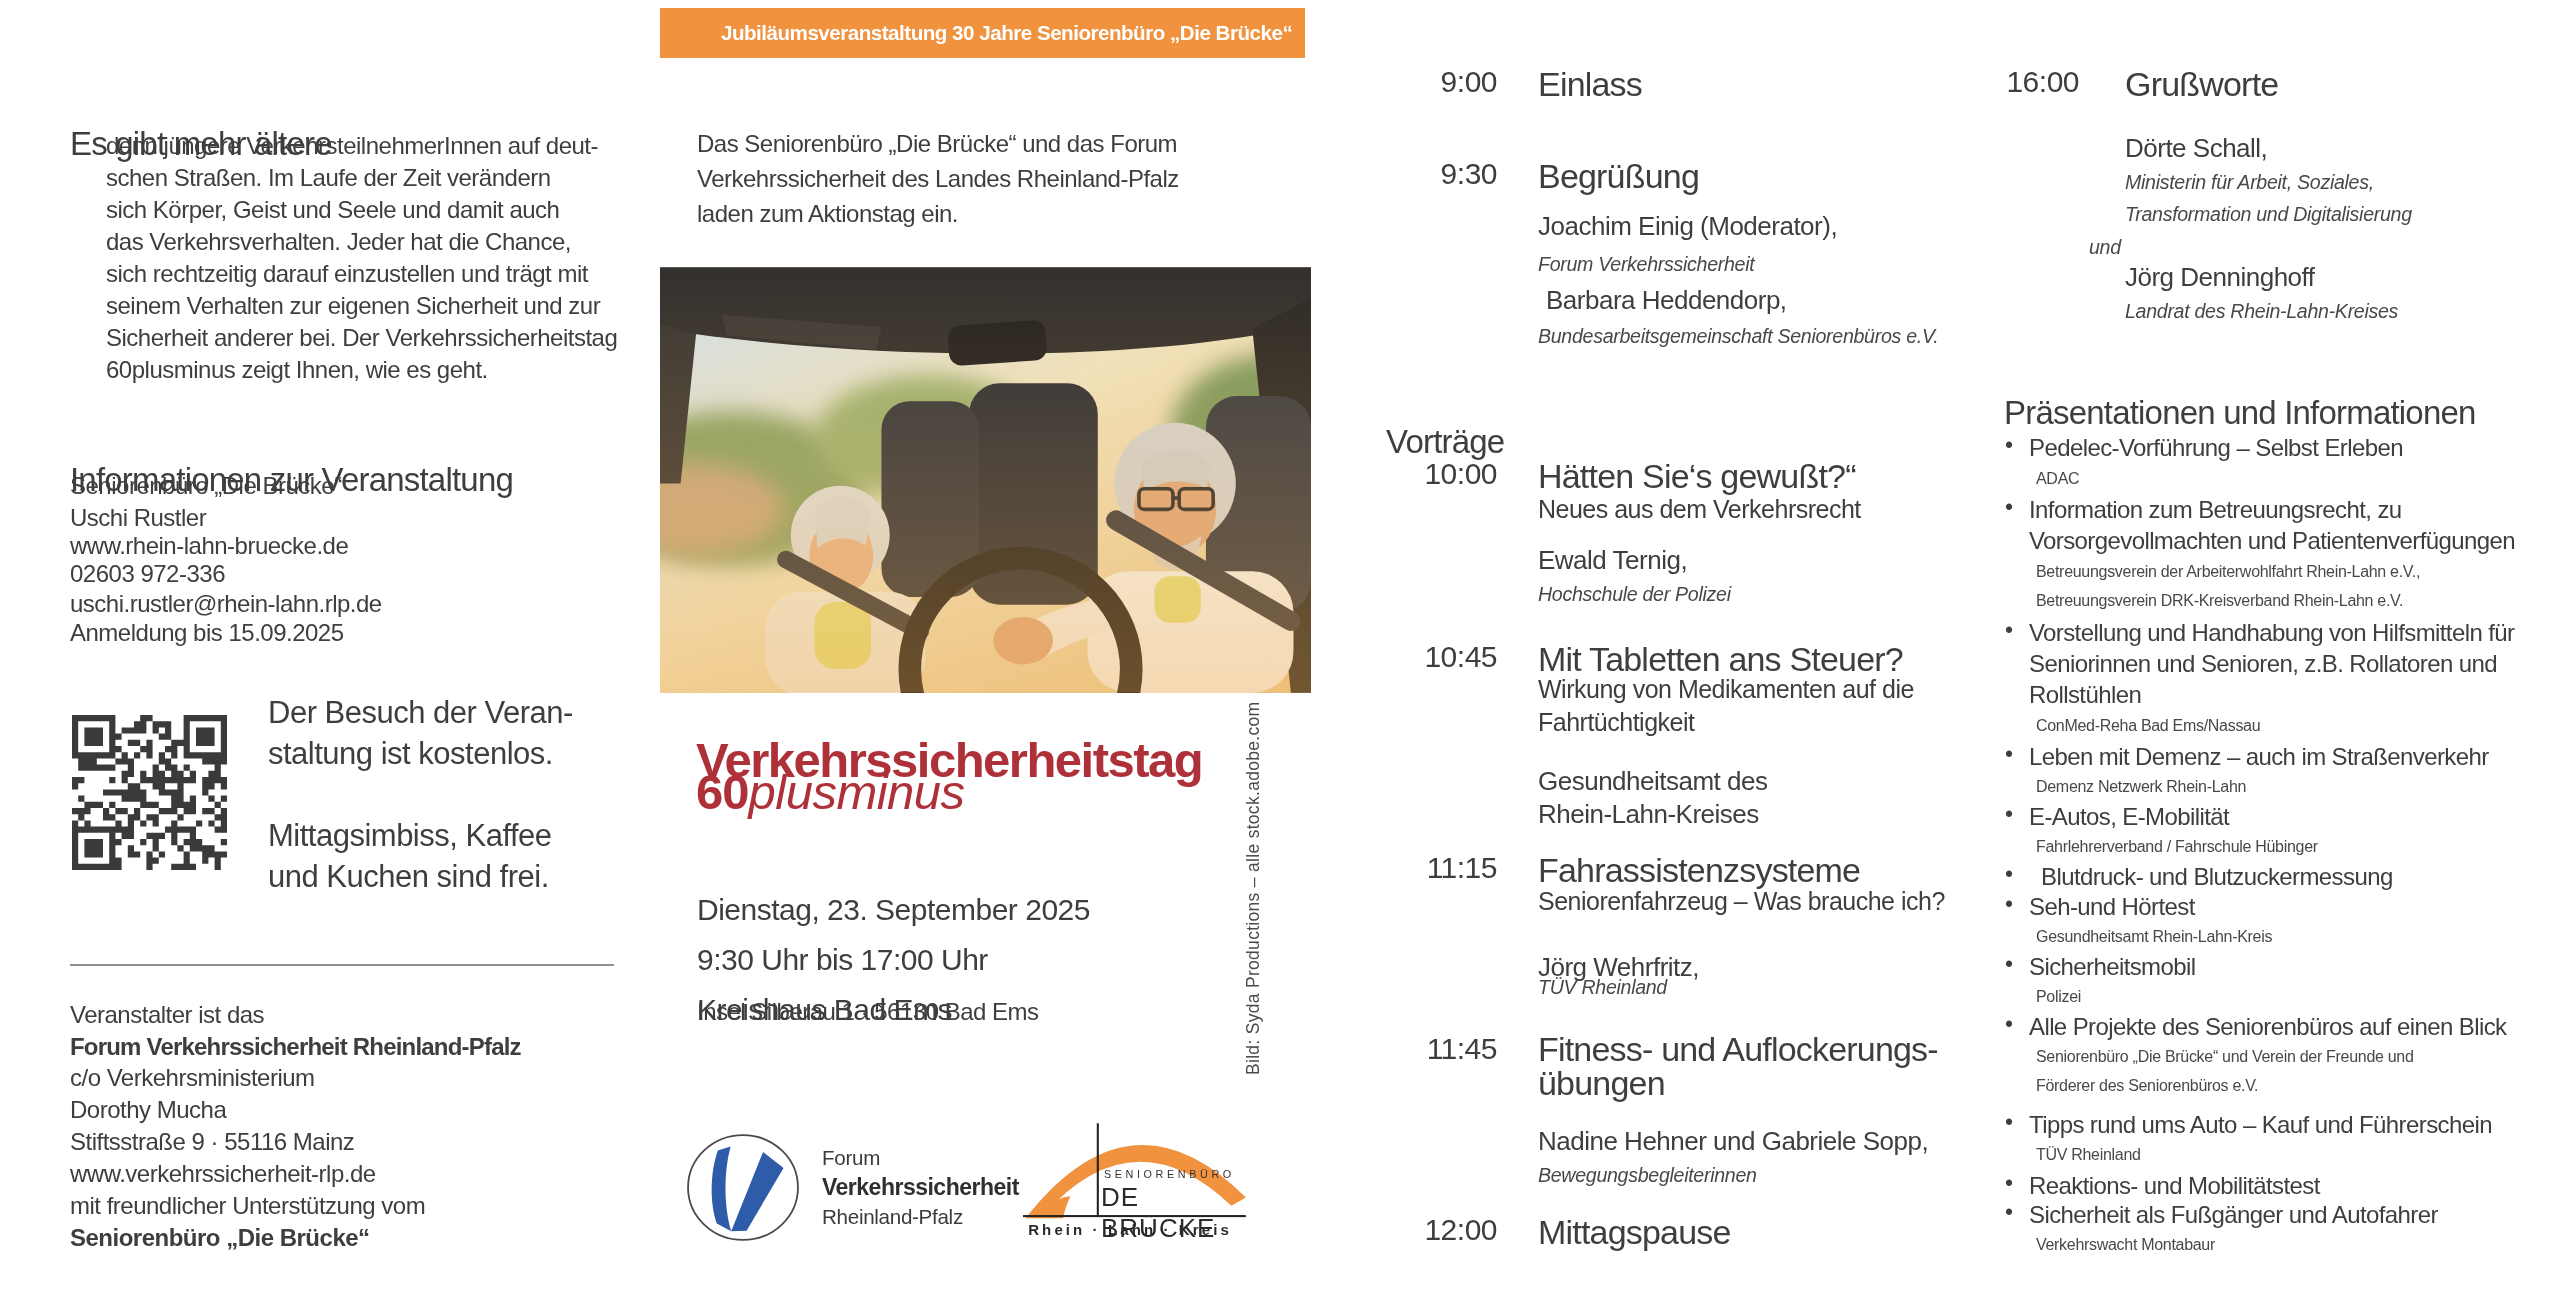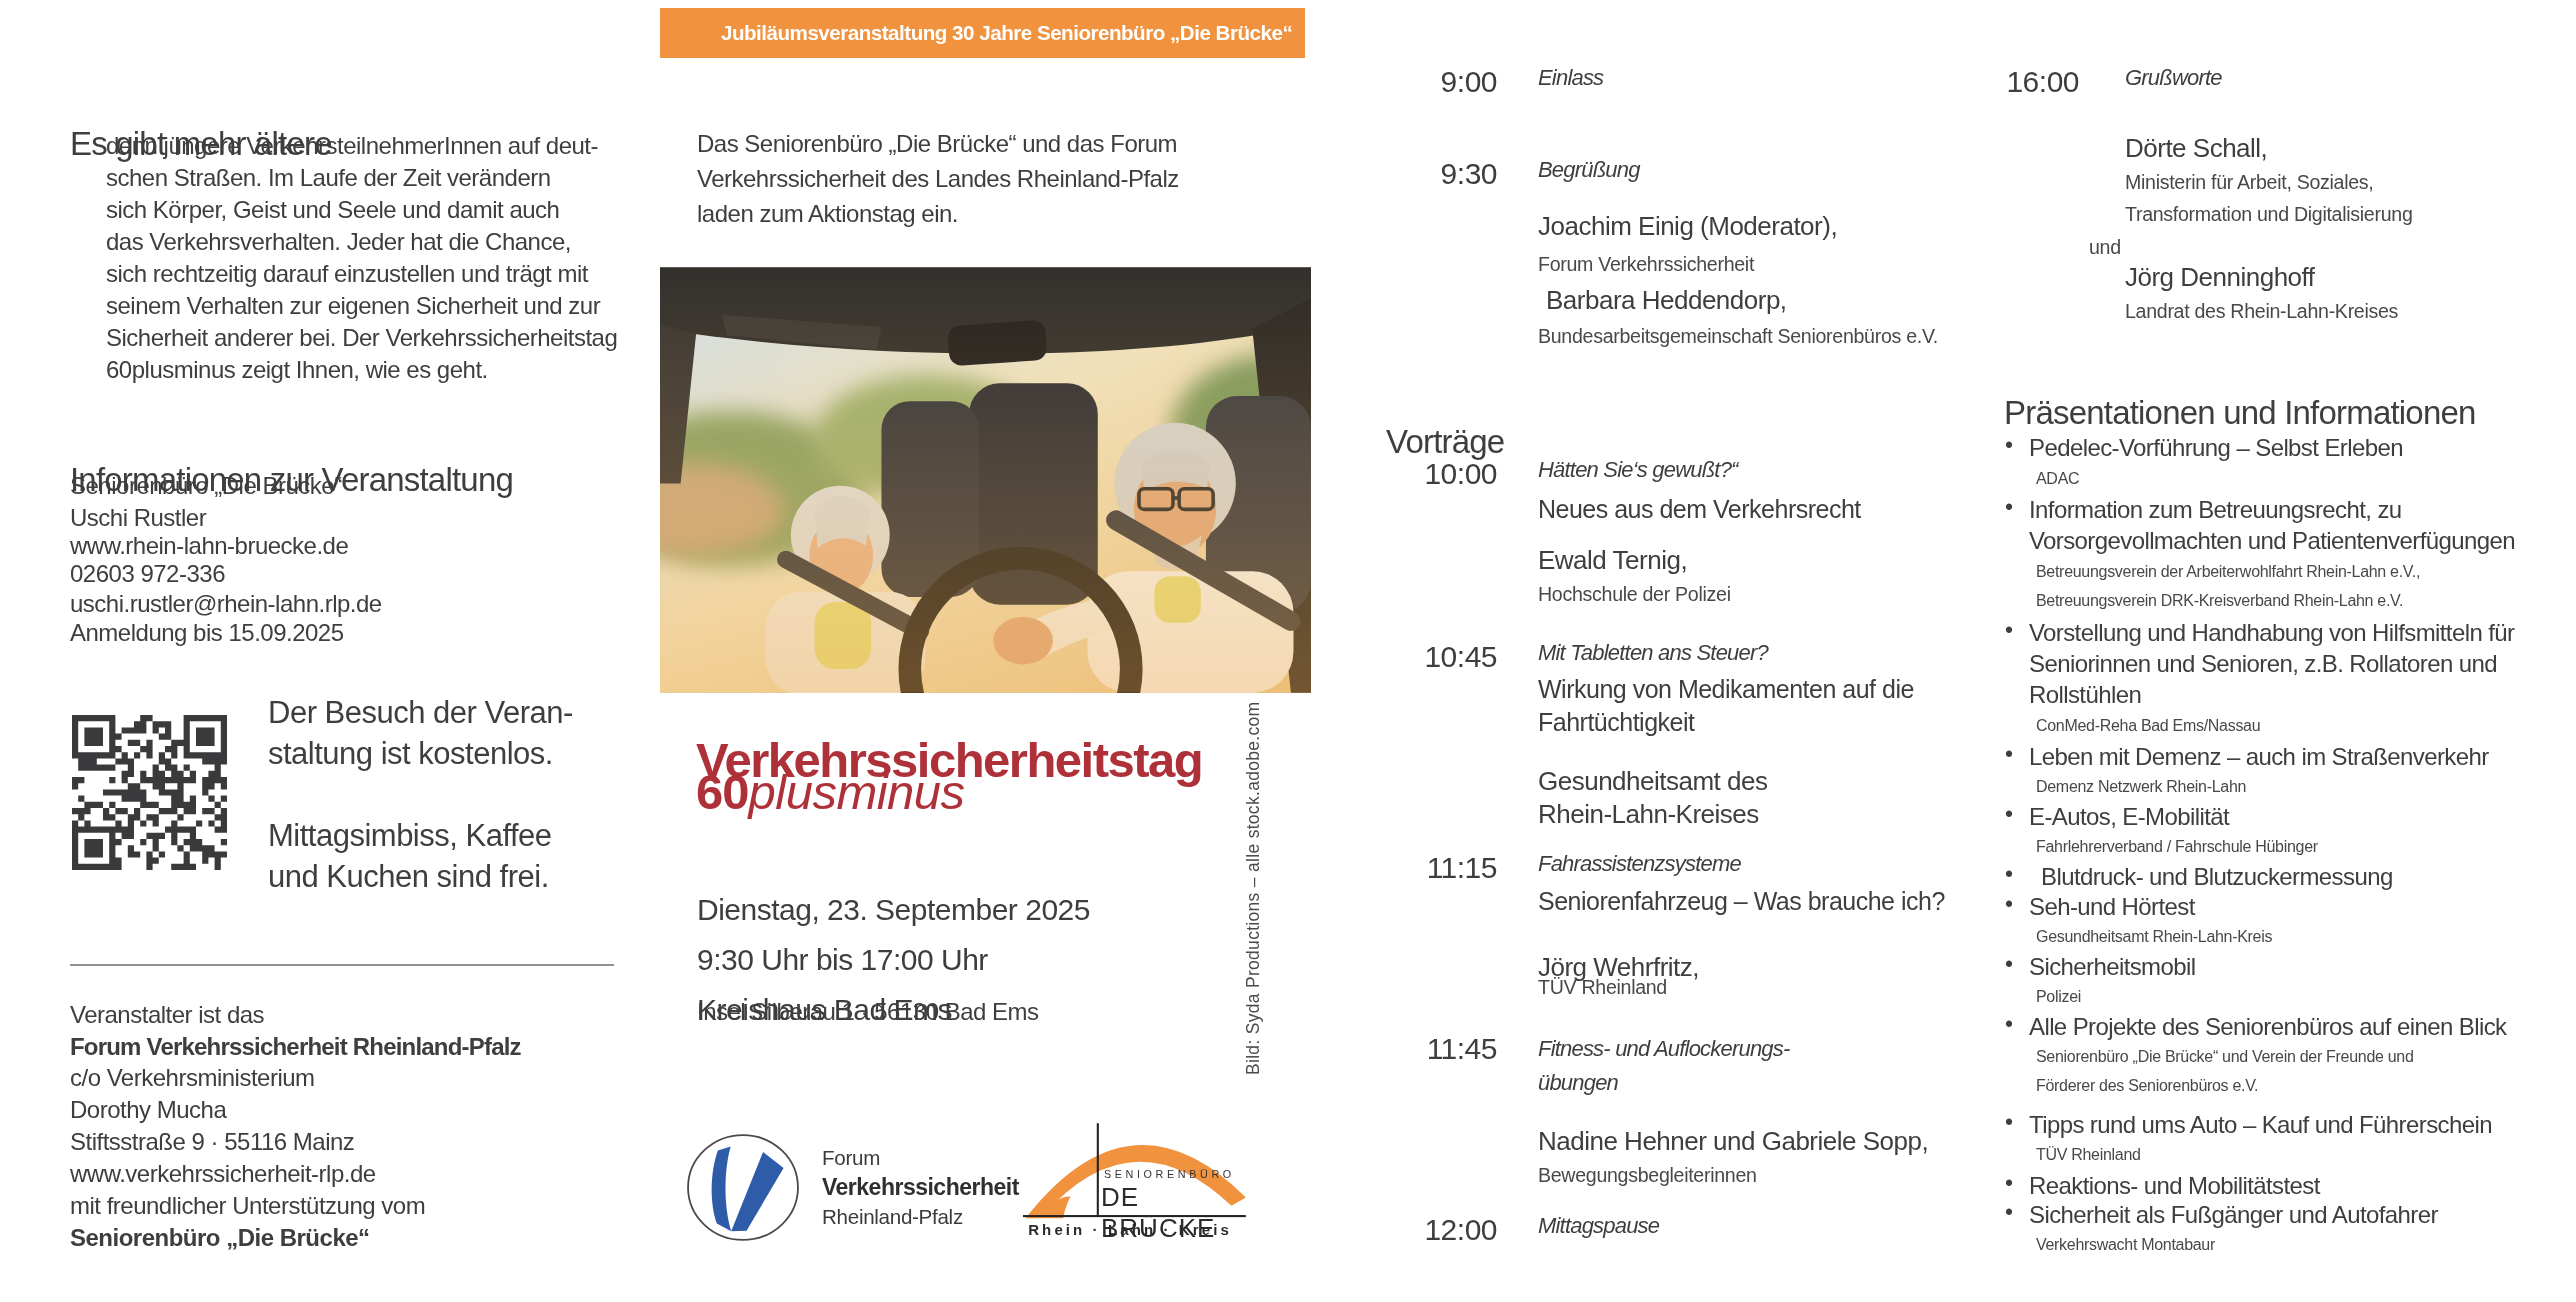--- a/index.html
+++ b/index.html
@@ -18,24 +18,24 @@
                font-size:20.6px;font-weight:700;letter-spacing:-0.5px;}
   .title1{font-size:49px;font-weight:700;letter-spacing:-1.5px;color:#AE3038;line-height:1.05;}
   .title2{font-size:49px;color:#AE3038;line-height:1.05;letter-spacing:-1px;}
   .title2 .b{font-weight:700;}
   .title2 .i{font-style:italic;font-weight:500;letter-spacing:-0.5px;}
   .date58{font-size:30px;line-height:50px;letter-spacing:-0.5px;}
   .addr46{font-size:24px;letter-spacing:-0.5px;}
   .vcredit{font-size:17.5px;color:#4a4b4d;transform-origin:0 0;transform:rotate(-90deg);
            width:392px;letter-spacing:0.3px;}
   .time58{font-size:30px;letter-spacing:-0.5px;text-align:right;}
-  .ev58{font-size:22px;letter-spacing:-0.8px;font-style:italic;}
+  .ev58{font-size:34px;letter-spacing:-0.8px;}
   .sub48{font-size:25px;letter-spacing:-0.5px;line-height:33px;}
   .name50{font-size:26px;letter-spacing:-0.5px;line-height:33px;}
-  .org38{font-size:19.6px;letter-spacing:-0.3px;line-height:32px;color:#47484a;}
+  .org38{font-size:19.6px;letter-spacing:-0.3px;line-height:32px;color:#47484a;font-style:italic;}
   .bt46{font-size:24px;letter-spacing:-0.6px;line-height:31px;}
   .borg36{font-size:16px;letter-spacing:-0.3px;line-height:29px;color:#47484a;}
   .bullet44{font-size:23px;}
   .logo-text40{font-size:20.6px;letter-spacing:-0.3px;color:#3a3b3d;}
   .logo-text44{font-size:23px;font-weight:700;letter-spacing:-0.5px;color:#2e2f31;}
   .bk-top{font-size:10.8px;letter-spacing:3.6px;color:#333;}
   .bk-name{font-size:26px;letter-spacing:1px;color:#2b2b2d;font-weight:500;}
   .bk-bottom{font-size:15px;font-weight:700;letter-spacing:3.1px;color:#2b2b2d;}
   .photo-box{background:#d8c9a8;overflow:hidden;}
 </style>

